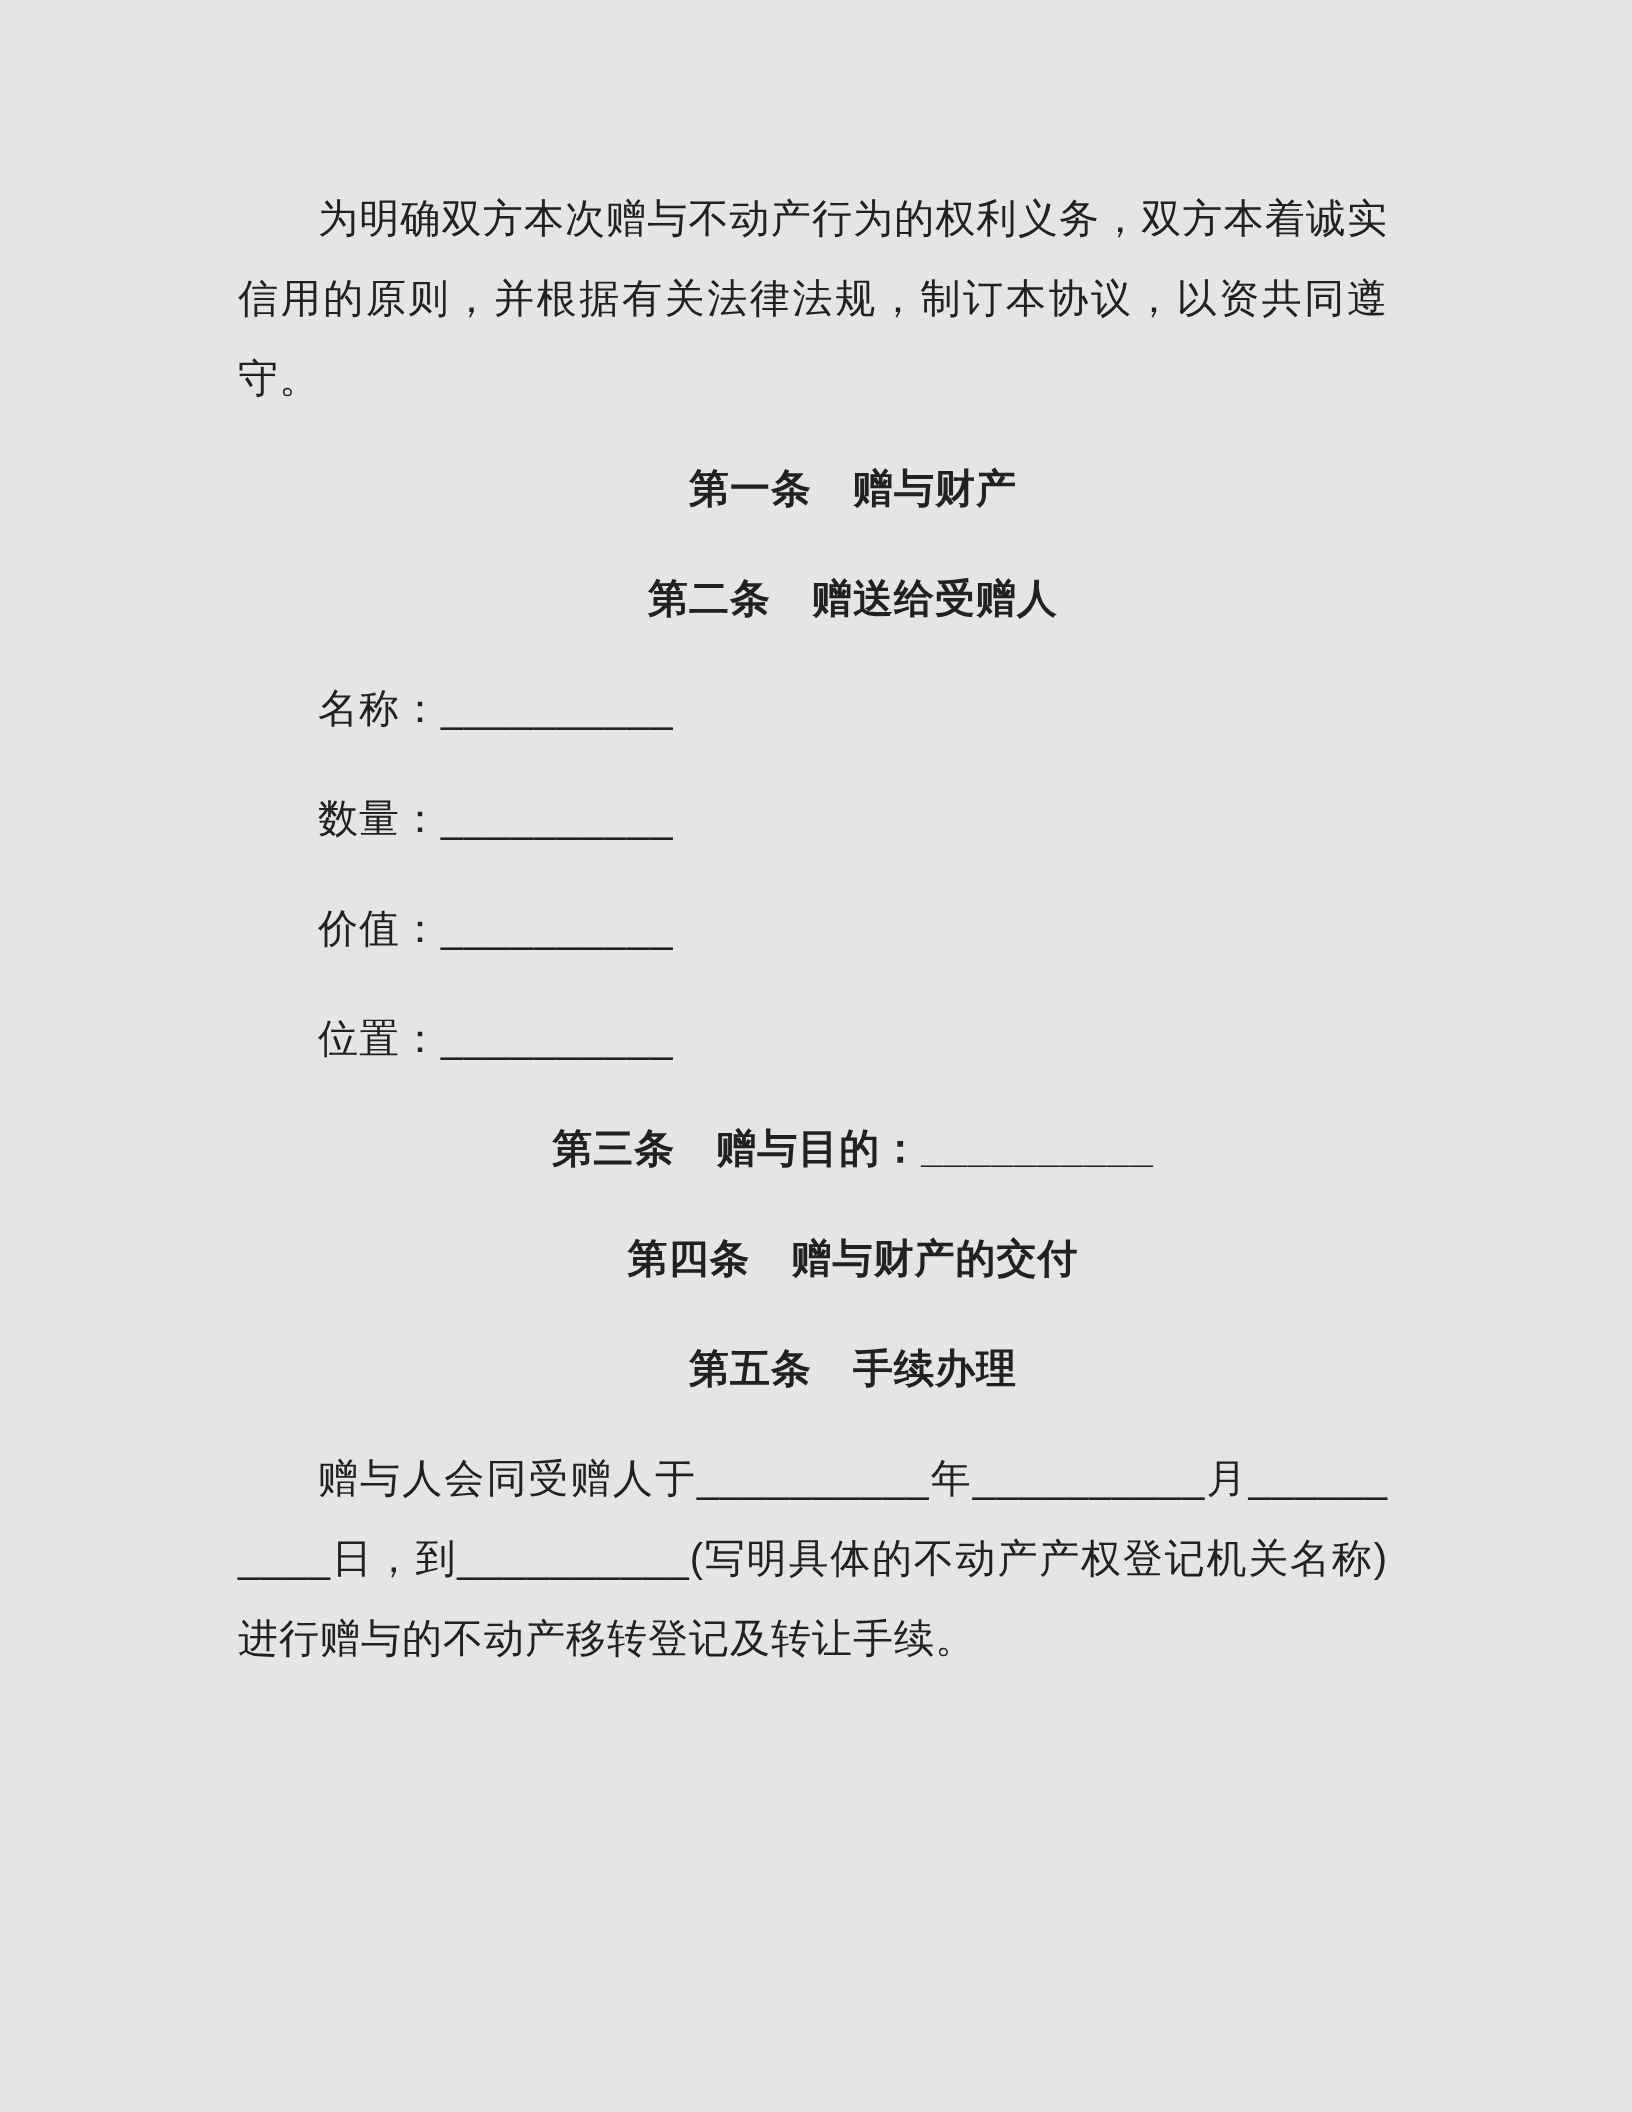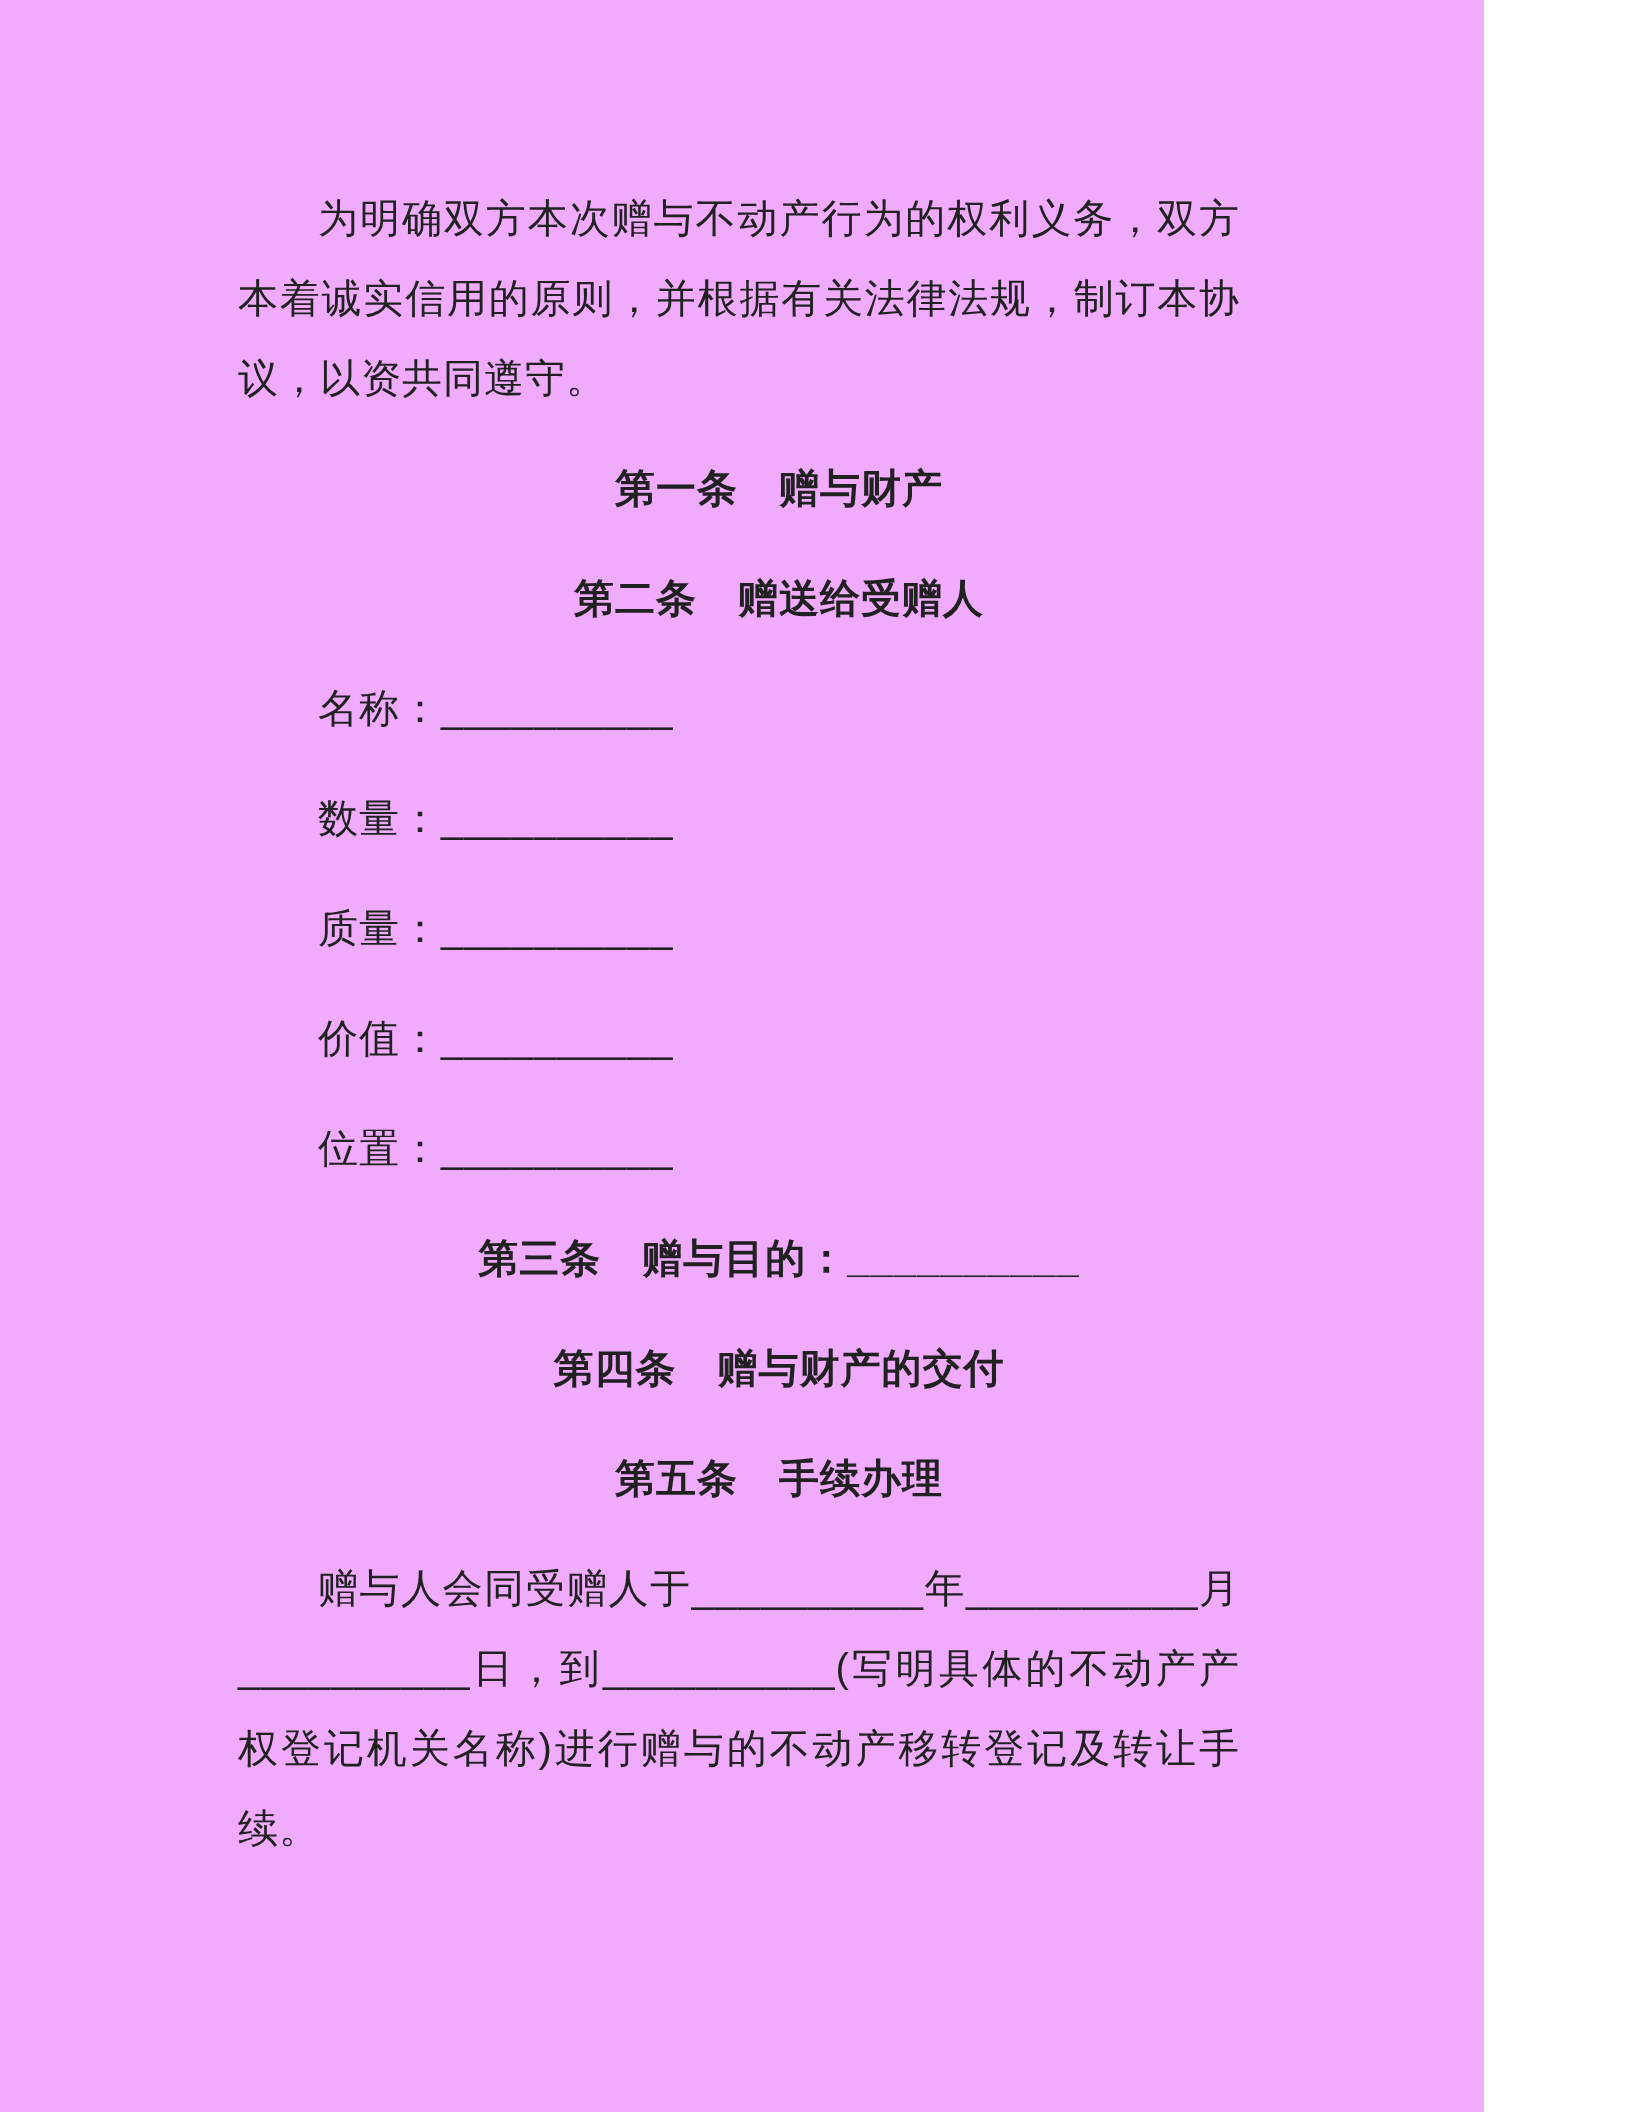--- a/index.html
+++ b/index.html
@@ -2,24 +2,24 @@
 <html><head>
 <meta charset="utf-8">
 <style>
   html, body {
     margin: 0;
     padding: 0;
     background: #ffffff;
   }
   .page {
     position: relative;
-    width: 1484px;
+    width: 1632px;
     height: 2112px;
     box-sizing: border-box;
-    background: #f0abfc;
+    background: #e5e5e5;
     padding: 178px 244px 0 238px;
     overflow: hidden;
     font-family: "Liberation Sans", sans-serif;
     color: #212121;
   }
   .doc-body {
     width: 100%;
   }
   .para {
     margin: 0 0 30px 0;
@@ -39,21 +39,20 @@
 </head>
 <body>
 
 <div class="page">
   <div class="doc-body">
       <p class="para body">为明确双方本次赠与不动产行为的权利义务，双方本着诚实信用的原则，并根据有关法律法规，制订本协议，以资共同遵守。</p>
       <p class="para heading">第一条　赠与财产</p>
       <p class="para heading">第二条　赠送给受赠人</p>
       <p class="para body">名称：__________</p>
       <p class="para body">数量：__________</p>
-      <p class="para body">质量：__________</p>
       <p class="para body">价值：__________</p>
       <p class="para body">位置：__________</p>
       <p class="para heading">第三条　赠与目的：__________</p>
       <p class="para heading">第四条　赠与财产的交付</p>
       <p class="para heading">第五条　手续办理</p>
       <p class="para body">赠与人会同受赠人于__________年__________月__________日，到__________(写明具体的不动产产权登记机关名称)进行赠与的不动产移转登记及转让手续。</p>
     </div>
 </div>
 
 </body></html>

